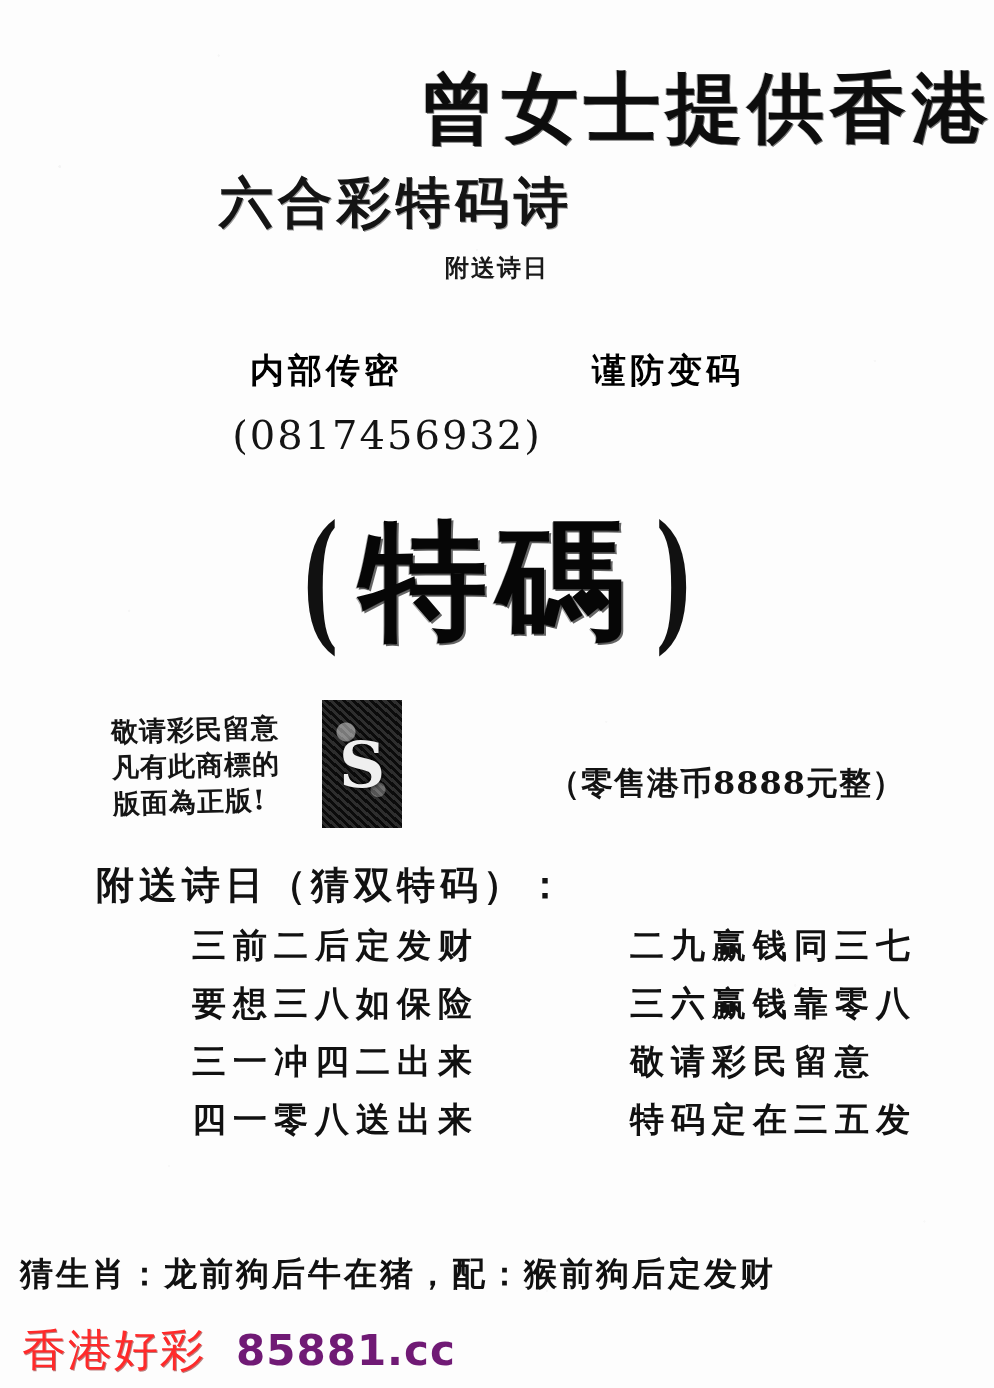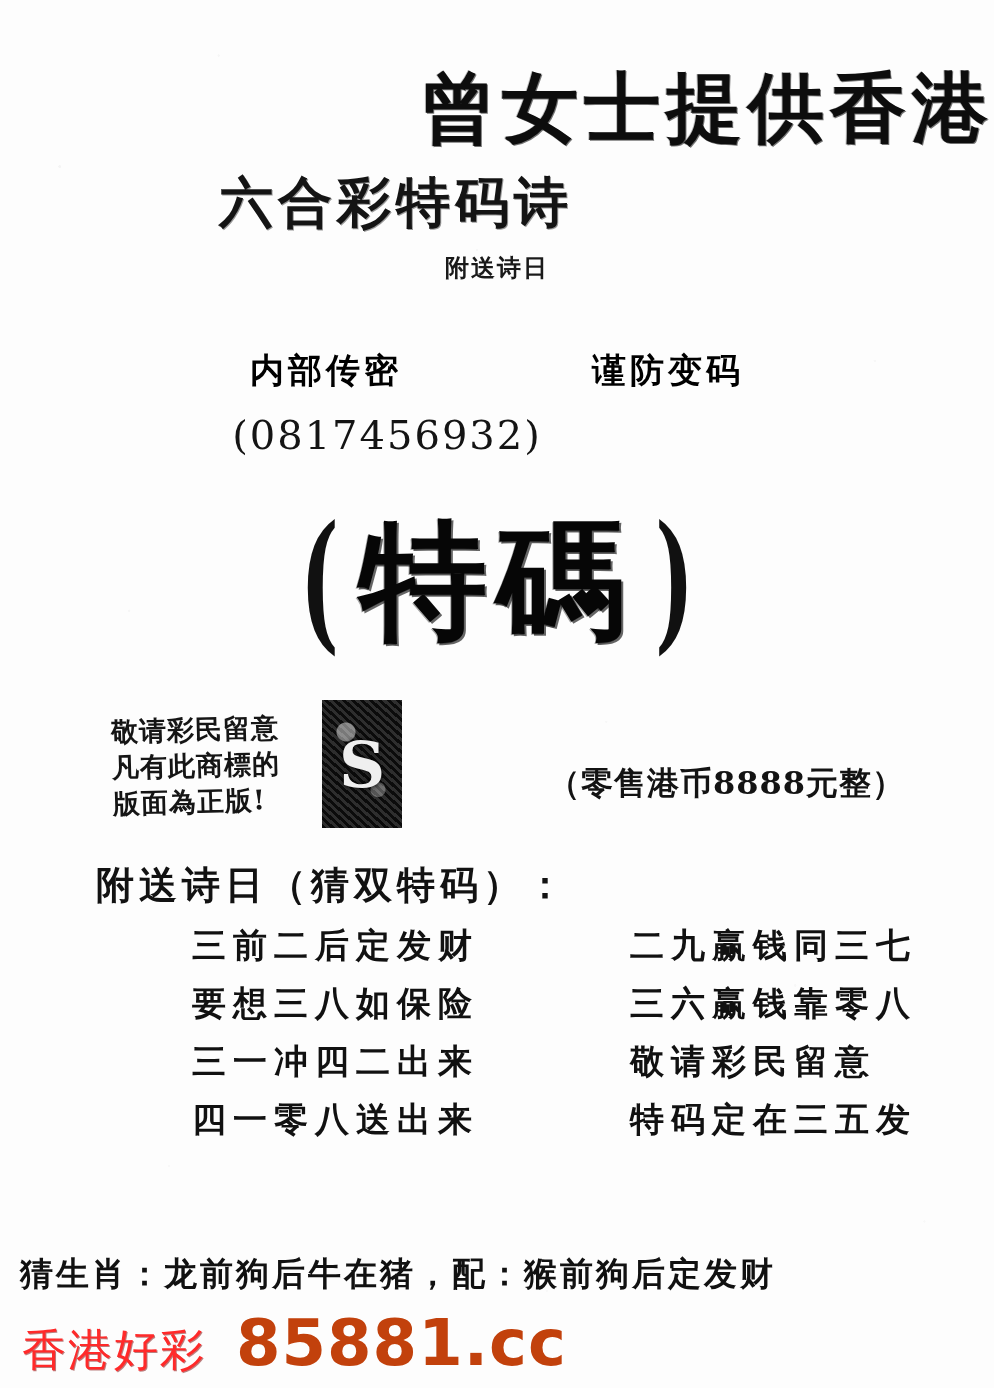--- a/index.html
+++ b/index.html
@@ -250,24 +250,24 @@
   }
   .footer-brand {
     font-size: 44px;
     font-weight: 400;
     letter-spacing: 2px;
     color: #ff2a2a;
     font-family: "DejaVu Serif", serif;
     text-shadow: 1px 1px 0 rgba(120,0,0,.5);
   }
   .footer-site {
-    font-size: 64px;
+    font-size: 42px;
     font-weight: 700;
     letter-spacing: 1px;
-    color: #c2410c;
+    color: #701a75;
     font-family: "DejaVu Sans", sans-serif;
   }
 </style>
 </head>
 <body>
 
 <div class="page">
 
   <div class="speckle"></div>
 

